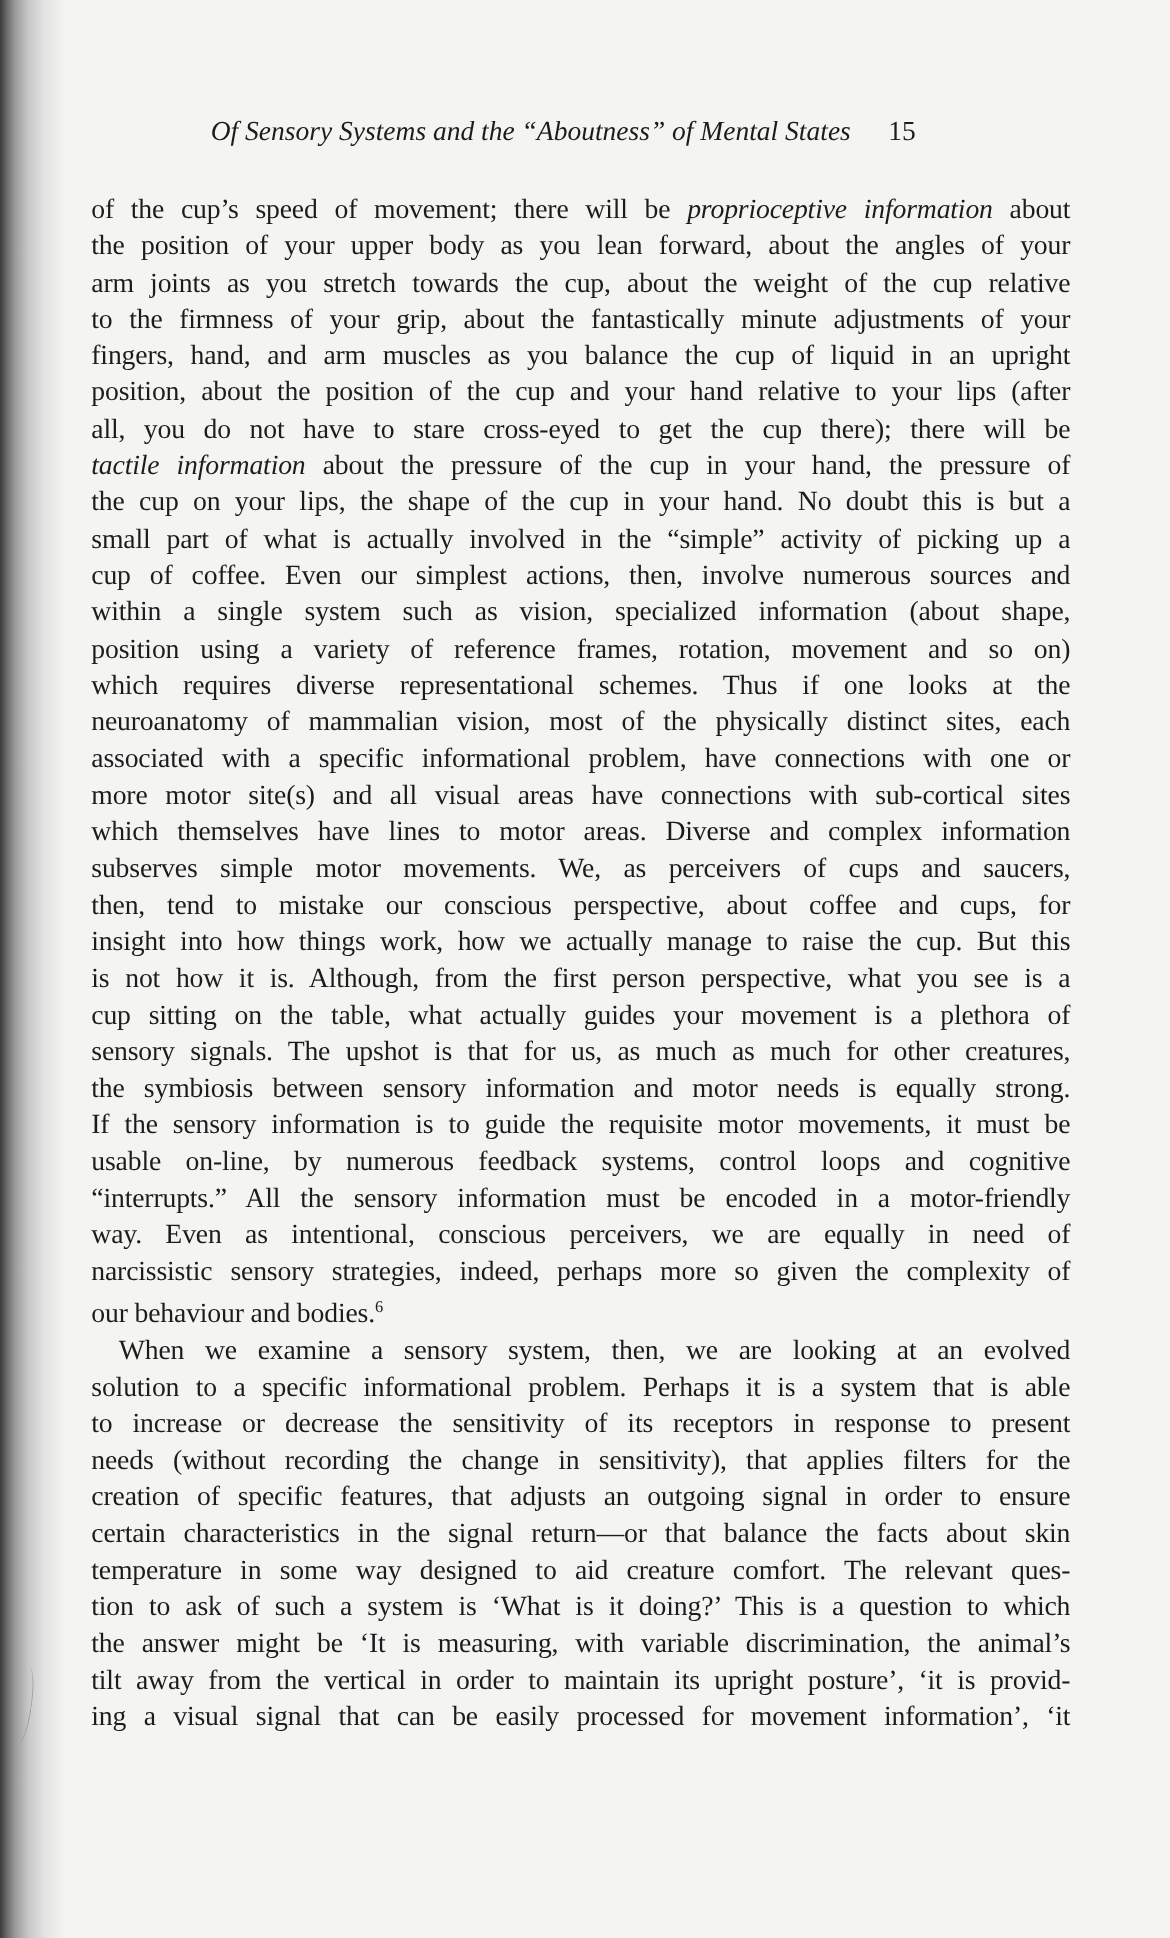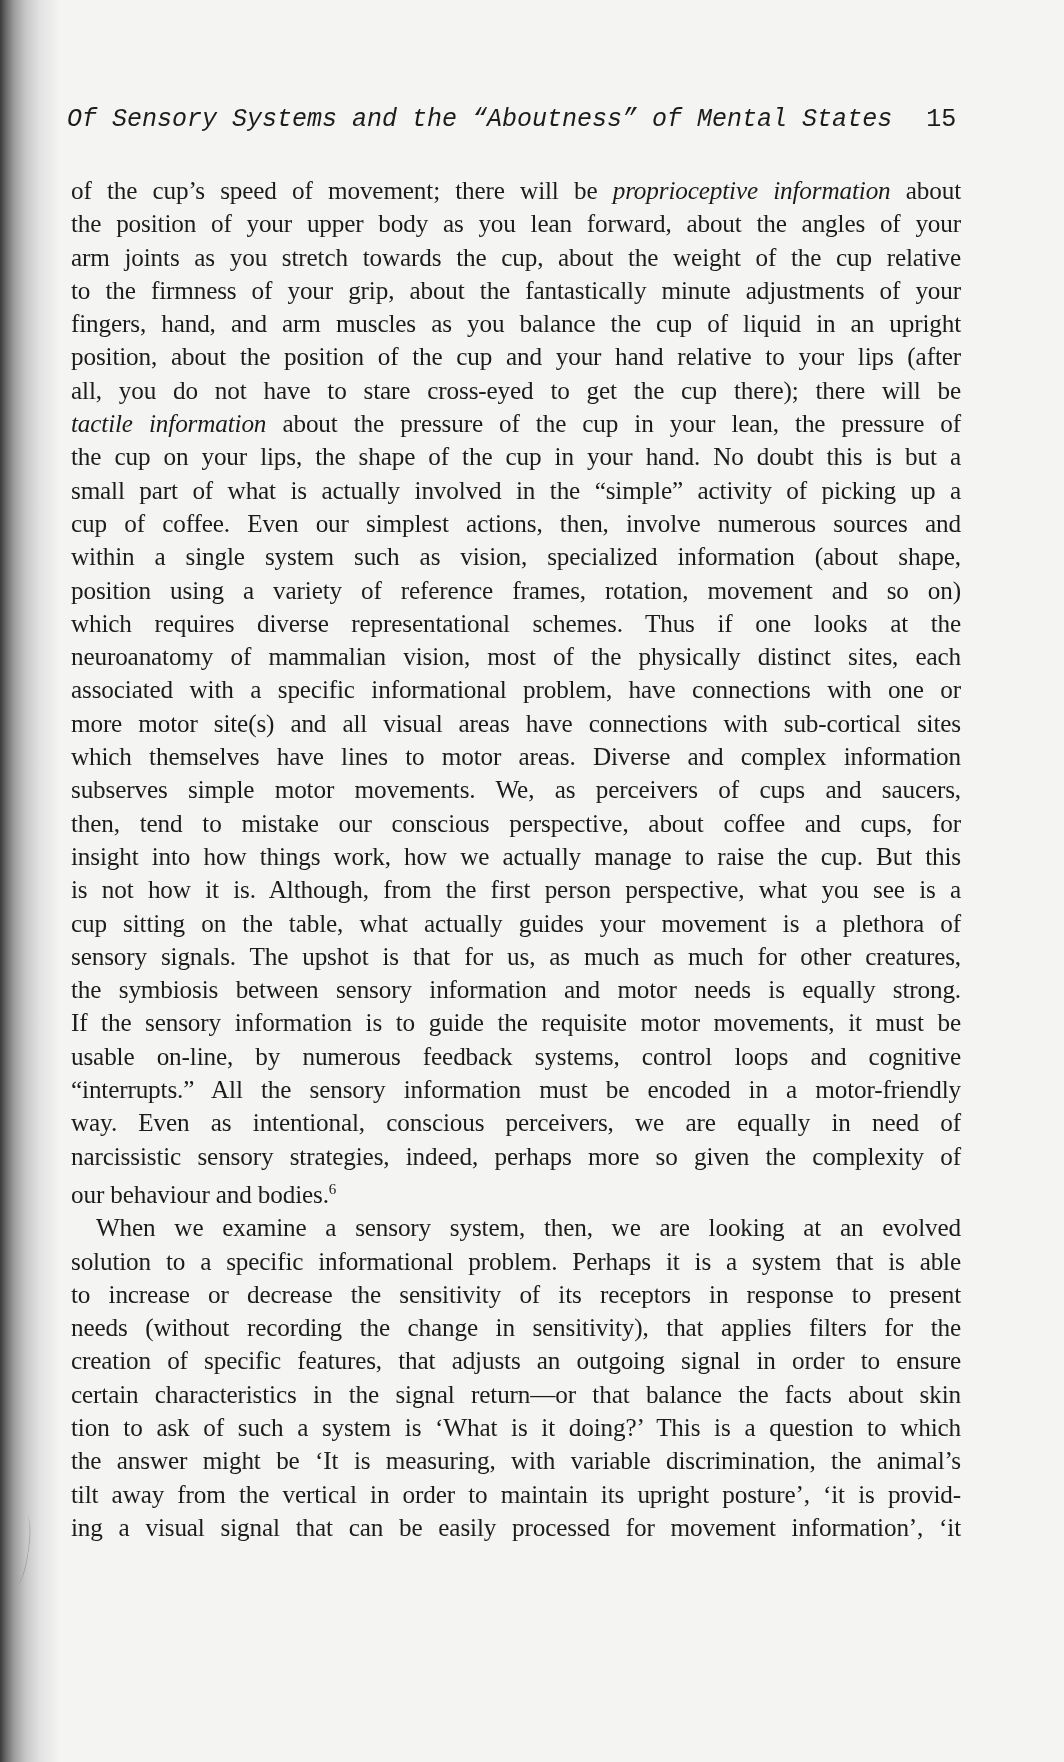--- a/index.html
+++ b/index.html
@@ -12,25 +12,25 @@
   }
   .binding {
     position: absolute; left: 0; top: 0; width: 60px; height: 1762px;
     background: linear-gradient(to right, #3a3a3a 0px, #6a6a6a 6px, #9c9c9c 14px, #c8c8c8 26px, #e2e2e2 40px, #f4f4f2 60px);
   }
   .page {
     position: absolute; left: 67px; top: 0; width: 890px;
   }
   .running-head {
     position: absolute; top: 104px; right: 0; width: 890px;
-    text-align: left; font-size: 25px; line-height: 32px; font-family: Liberation Mono, monospace;
+    text-align: center; font-size: 25px; line-height: 32px;
   }
   .running-head .title { font-style: italic; margin-right: 34px; }
   .body-text {
-    position: absolute; top: 174px; left: 4px; width: 890px;
+    position: absolute; top: 174px; left: 16px; width: 890px;
     font-size: 25.2px; line-height: 33.3px;
     text-align: justify; letter-spacing: -0.15px;
   }
   .line { display: block; text-align: justify; text-align-last: justify; white-space: nowrap; }
   .line.last { text-align-last: left; }
   .fnref { font-size: 15px; vertical-align: 9px; }
   .mark {
     position: absolute; left: 14px; top: 1515px; width: 14px; height: 70px;
     border-right: 1px solid #8a8a8a; border-radius: 0 50% 50% 0; transform: rotate(8deg); opacity: .6;
   }
@@ -46,21 +46,21 @@
     <span class="title">Of Sensory Systems and the “Aboutness” of Mental States</span><span class="pnum">15</span>
   </div>
   <div class="body-text" id="body-text">
       <span class="line"><span>of the cup’s speed of movement; there will be </span><em>proprioceptive information</em><span> about</span></span>
       <span class="line"><span>the position of your upper body as you lean forward, about the angles of your</span></span>
       <span class="line"><span>arm joints as you stretch towards the cup, about the weight of the cup relative</span></span>
       <span class="line"><span>to the firmness of your grip, about the fantastically minute adjustments of your</span></span>
       <span class="line"><span>fingers, hand, and arm muscles as you balance the cup of liquid in an upright</span></span>
       <span class="line"><span>position, about the position of the cup and your hand relative to your lips (after</span></span>
       <span class="line"><span>all, you do not have to stare cross-eyed to get the cup there); there will be</span></span>
-      <span class="line"><em>tactile information</em><span> about the pressure of the cup in your lean, the pressure of</span></span>
+      <span class="line"><em>tactile information</em><span> about the pressure of the cup in your hand, the pressure of</span></span>
       <span class="line"><span>the cup on your lips, the shape of the cup in your hand. No doubt this is but a</span></span>
       <span class="line"><span>small part of what is actually involved in the “simple” activity of picking up a</span></span>
       <span class="line"><span>cup of coffee. Even our simplest actions, then, involve numerous sources and</span></span>
       <span class="line"><span>within a single system such as vision, specialized information (about shape,</span></span>
       <span class="line"><span>position using a variety of reference frames, rotation, movement and so on)</span></span>
       <span class="line"><span>which requires diverse representational schemes. Thus if one looks at the</span></span>
       <span class="line"><span>neuroanatomy of mammalian vision, most of the physically distinct sites, each</span></span>
       <span class="line"><span>associated with a specific informational problem, have connections with one or</span></span>
       <span class="line"><span>more motor site(s) and all visual areas have connections with sub-cortical sites</span></span>
       <span class="line"><span>which themselves have lines to motor areas. Diverse and complex information</span></span>
@@ -76,18 +76,19 @@
       <span class="line"><span>“interrupts.” All the sensory information must be encoded in a motor-friendly</span></span>
       <span class="line"><span>way. Even as intentional, conscious perceivers, we are equally in need of</span></span>
       <span class="line"><span>narcissistic sensory strategies, indeed, perhaps more so given the complexity of</span></span>
       <span class="line last"><span>our behaviour and bodies.</span><span class="fnref">6</span></span>
       <span class="line" style="text-indent: 25px;"><span>When we examine a sensory system, then, we are looking at an evolved</span></span>
       <span class="line"><span>solution to a specific informational problem. Perhaps it is a system that is able</span></span>
       <span class="line"><span>to increase or decrease the sensitivity of its receptors in response to present</span></span>
       <span class="line"><span>needs (without recording the change in sensitivity), that applies filters for the</span></span>
       <span class="line"><span>creation of specific features, that adjusts an outgoing signal in order to ensure</span></span>
       <span class="line"><span>certain characteristics in the signal return—or that balance the facts about skin</span></span>
+      <span class="line"><span>temperature in some way designed to aid creature comfort. The relevant ques-</span></span>
       <span class="line"><span>tion to ask of such a system is ‘What is it doing?’ This is a question to which</span></span>
       <span class="line"><span>the answer might be ‘It is measuring, with variable discrimination, the animal’s</span></span>
       <span class="line"><span>tilt away from the vertical in order to maintain its upright posture’, ‘it is provid-</span></span>
       <span class="line"><span>ing a visual signal that can be easily processed for movement information’, ‘it</span></span>
     </div>
 </div>
 
 </body></html>

